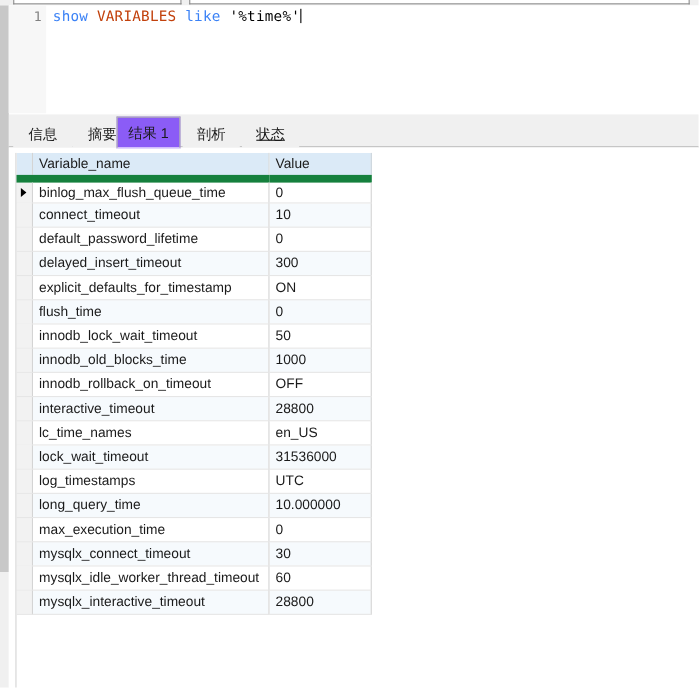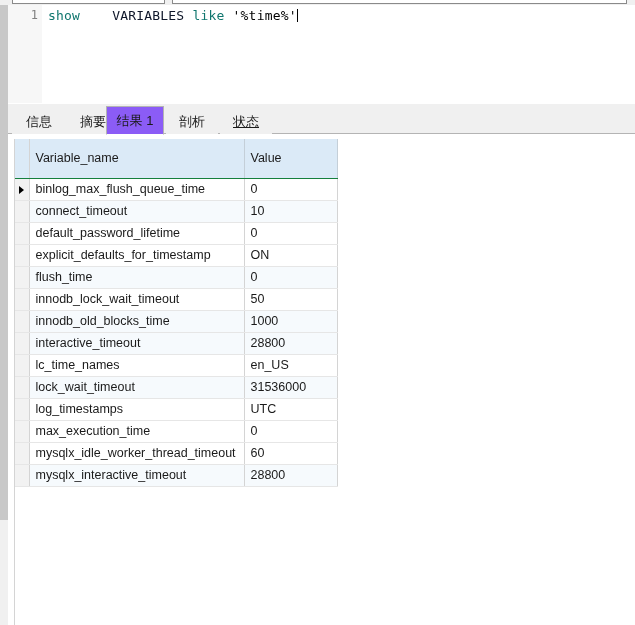--- a/index.html
+++ b/index.html
@@ -72,22 +72,22 @@
     color: #808080;
   }
   #code-line {
     position: absolute;
     left: 40px; top: 3px;
     font-family: "DejaVu Sans Mono", monospace;
     font-size: 13px;
     white-space: pre;
     letter-spacing: 0.2px;
   }
-  .kw { color: #0f766e; }
-  .kw2 { color: #0f172a; margin-left: 24px; }
+  .kw { color: #3b82f6; }
+  .kw2 { color: #c2410c; }
   .str { color: #000000; }
   #caret {
     display: inline-block;
     width: 1px;
     height: 13px;
     background: #000;
     vertical-align: -2px;
   }
 
   
@@ -155,23 +155,23 @@
     vertical-align: middle;
     border-right: 1px solid #d4d4d4;
     border-bottom: 1px solid #e6e6e6;
     overflow: hidden;
     white-space: nowrap;
     box-sizing: border-box;
     color: #1a1a1a;
   }
   #grid-table thead th {
     background: #dbeaf7;
-    border-bottom: 1px solid #15803d;
+    border-bottom: 7px solid #15803d;
     border-right: 1px solid #c4cfd8;
-    height: 39px;
+    height: 23px;
   }
   #grid-table th.gutter-cell, #grid-table td.gutter-cell {
     padding: 0;
     background: #f2f2f2;
     border-right: 1px solid #d4d4d4;
     text-align: center;
   }
   #grid-table thead th.gutter-cell { background: #dbeaf7; }
 
   tr.alt td { background: #f6fafd; }
@@ -255,64 +255,84 @@
         <tr class="alt">
           <td class="gutter-cell"></td>
           <td>connect_timeout</td>
           <td>10</td>
         </tr>
         <tr>
           <td class="gutter-cell"></td>
           <td>default_password_lifetime</td>
           <td>0</td>
         </tr>
+        <tr class="alt">
+          <td class="gutter-cell"></td>
+          <td>delayed_insert_timeout</td>
+          <td>300</td>
+        </tr>
         <tr>
           <td class="gutter-cell"></td>
           <td>explicit_defaults_for_timestamp</td>
           <td>ON</td>
         </tr>
         <tr class="alt">
           <td class="gutter-cell"></td>
           <td>flush_time</td>
           <td>0</td>
         </tr>
         <tr>
           <td class="gutter-cell"></td>
           <td>innodb_lock_wait_timeout</td>
           <td>50</td>
         </tr>
         <tr class="alt">
           <td class="gutter-cell"></td>
           <td>innodb_old_blocks_time</td>
           <td>1000</td>
         </tr>
+        <tr>
+          <td class="gutter-cell"></td>
+          <td>innodb_rollback_on_timeout</td>
+          <td>OFF</td>
+        </tr>
         <tr class="alt">
           <td class="gutter-cell"></td>
           <td>interactive_timeout</td>
           <td>28800</td>
         </tr>
         <tr>
           <td class="gutter-cell"></td>
           <td>lc_time_names</td>
           <td>en_US</td>
         </tr>
         <tr class="alt">
           <td class="gutter-cell"></td>
           <td>lock_wait_timeout</td>
           <td>31536000</td>
         </tr>
         <tr>
           <td class="gutter-cell"></td>
           <td>log_timestamps</td>
           <td>UTC</td>
         </tr>
+        <tr class="alt">
+          <td class="gutter-cell"></td>
+          <td>long_query_time</td>
+          <td>10.000000</td>
+        </tr>
         <tr>
           <td class="gutter-cell"></td>
           <td>max_execution_time</td>
           <td>0</td>
+        </tr>
+        <tr class="alt">
+          <td class="gutter-cell"></td>
+          <td>mysqlx_connect_timeout</td>
+          <td>30</td>
         </tr>
         <tr>
           <td class="gutter-cell"></td>
           <td>mysqlx_idle_worker_thread_timeout</td>
           <td>60</td>
         </tr>
         <tr class="alt">
           <td class="gutter-cell"></td>
           <td>mysqlx_interactive_timeout</td>
           <td>28800</td>

